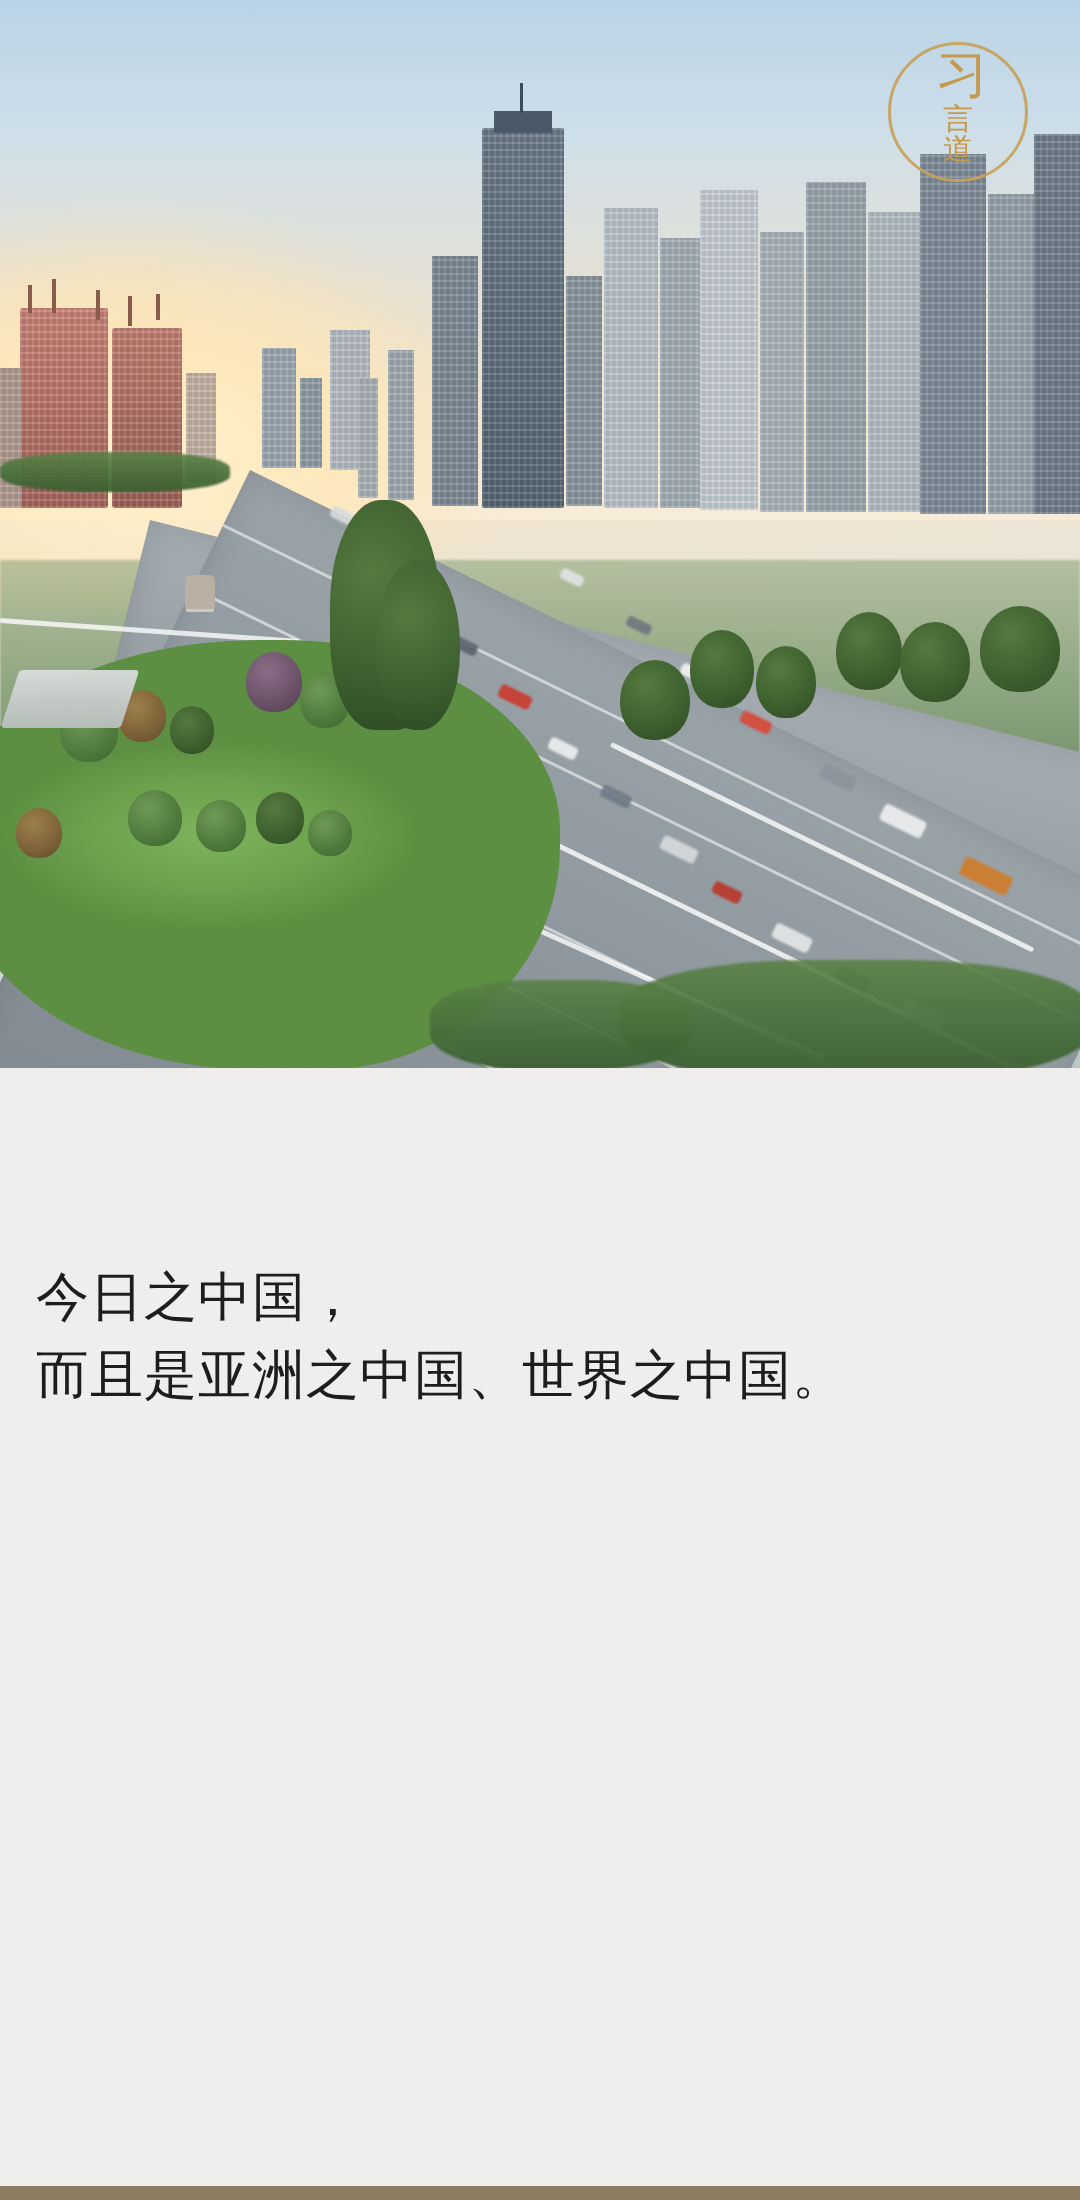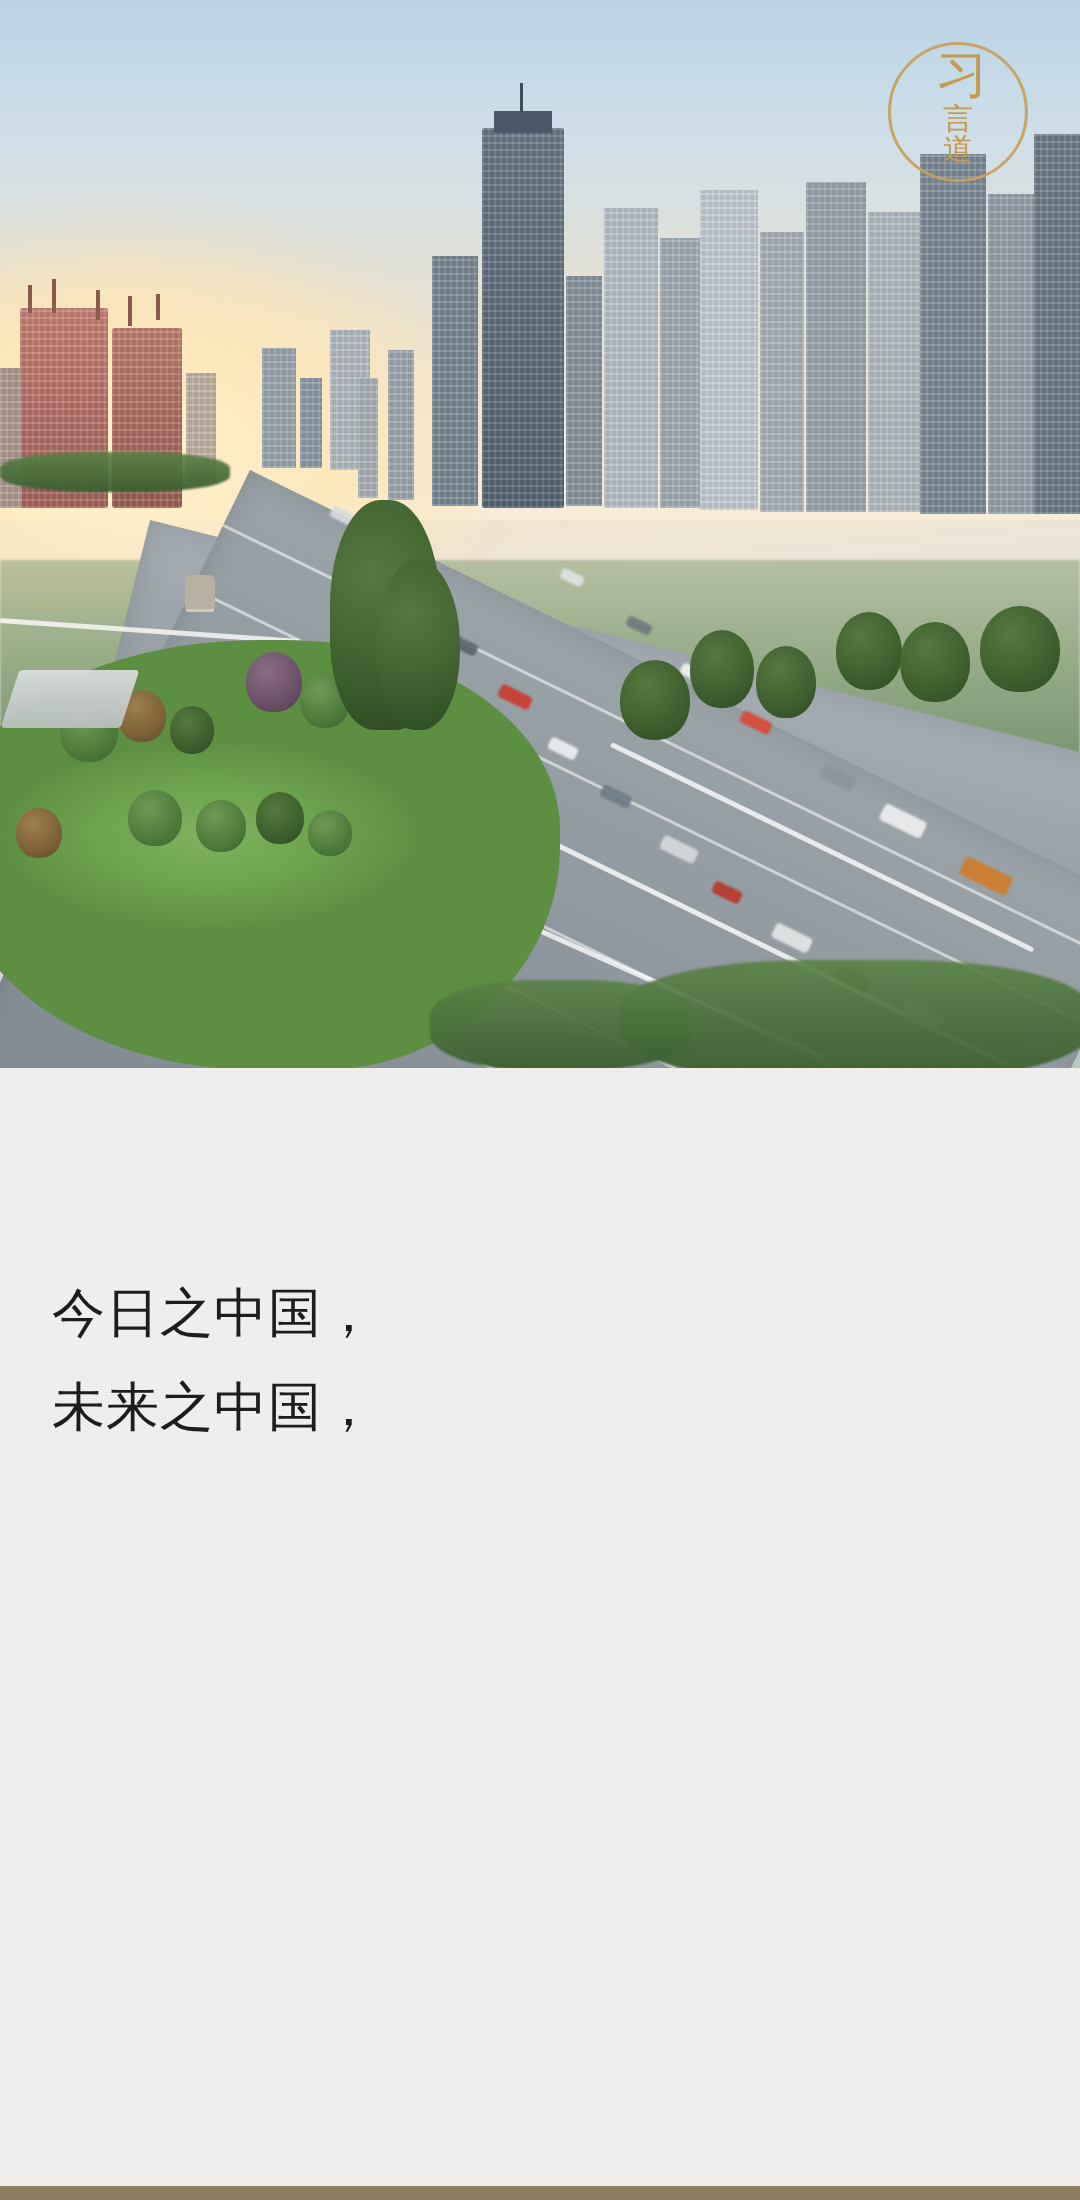--- a/index.html
+++ b/index.html
@@ -194,21 +194,21 @@
     position: absolute;
     left: 36px;
     top: 190px;
     width: 1010px;
     font-family: "DejaVu Serif", serif;
     font-size: 53px;
     line-height: 1.48;
     color: #1d1d1d;
     letter-spacing: 1px;
   }
-  .quote p { margin: 16px; }
+  .quote p { margin: 0; }
 
   .bottom-bar {
     position: absolute;
     left: 0;
     bottom: 0;
     width: 1080px;
     height: 14px;
     background: #8d7c62;
   }
 </style>
@@ -370,19 +370,19 @@
       <div class="logo-sub">
         <span>言</span>
         <span>道</span>
       </div>
     </div>
   </div>
 
   <div class="quote-area">
     <div class="quote">
       <p>今日之中国，</p>
-      <p>未来之中国，</p>
+      <p>而且是亚洲之中国、世界之中国。</p>
     </div>
 
     <div class="bottom-bar"></div>
   </div>
 
 </div>
 
 </body></html>

